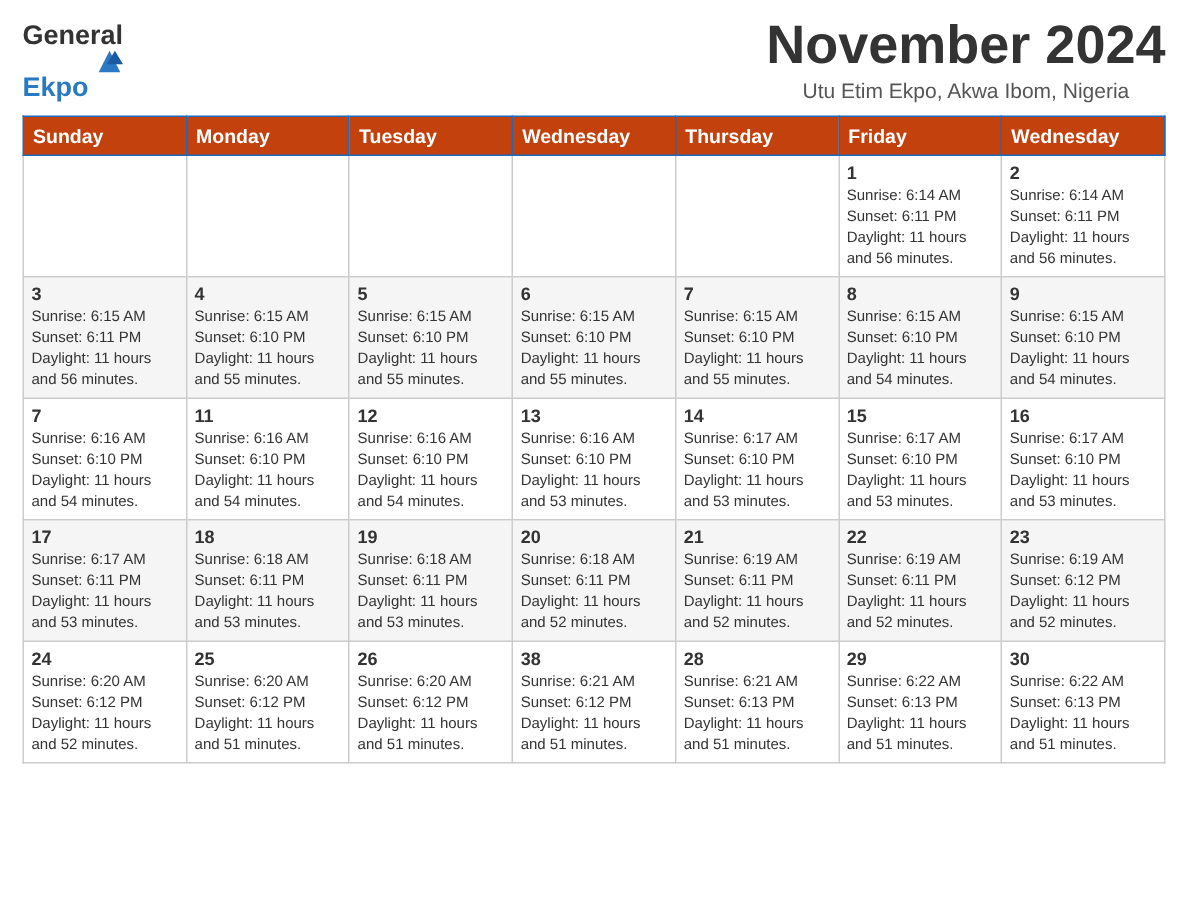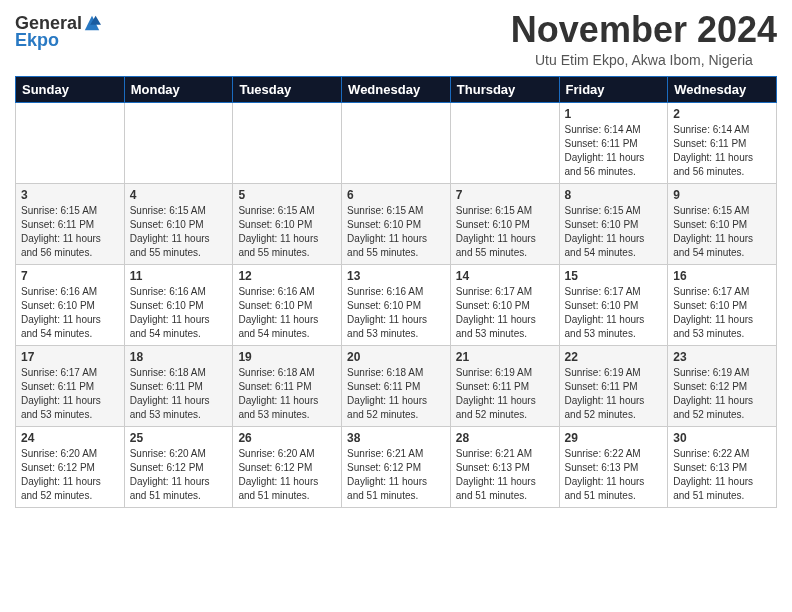--- a/index.html
+++ b/index.html
@@ -22,20 +22,21 @@
       align-items: flex-start;
       margin-top: 4px;
     }
     .logo-text {
       display: flex;
       align-items: flex-end;
       font-size: 18px;
       font-weight: bold;
       color: #333;
       line-height: 1;
+      flex-direction: column;
     }
     .logo-general { color: #333; }
     .logo-blue { color: #1a6bbf; }
     .logo-icon {
       width: 18px;
       height: 18px;
       margin-left: 1px;
     }
     .title-area {
       text-align: center;
@@ -50,21 +51,21 @@
       font-size: 14px;
       color: #555;
       margin-top: 2px;
     }
     .calendar {
       width: 100%;
       border-collapse: collapse;
       border: 1px solid #ccc;
     }
     .calendar th {
-      background-color: #0f172a;
+      background-color: #c2410c;
       color: #fff;
       text-align: left;
       padding: 5px 6px;
       font-size: 13px;
       font-weight: bold;
       border: 1px solid #1a6bbf;
     }
     .calendar td {
       border: 1px solid #ccc;
       vertical-align: top;

